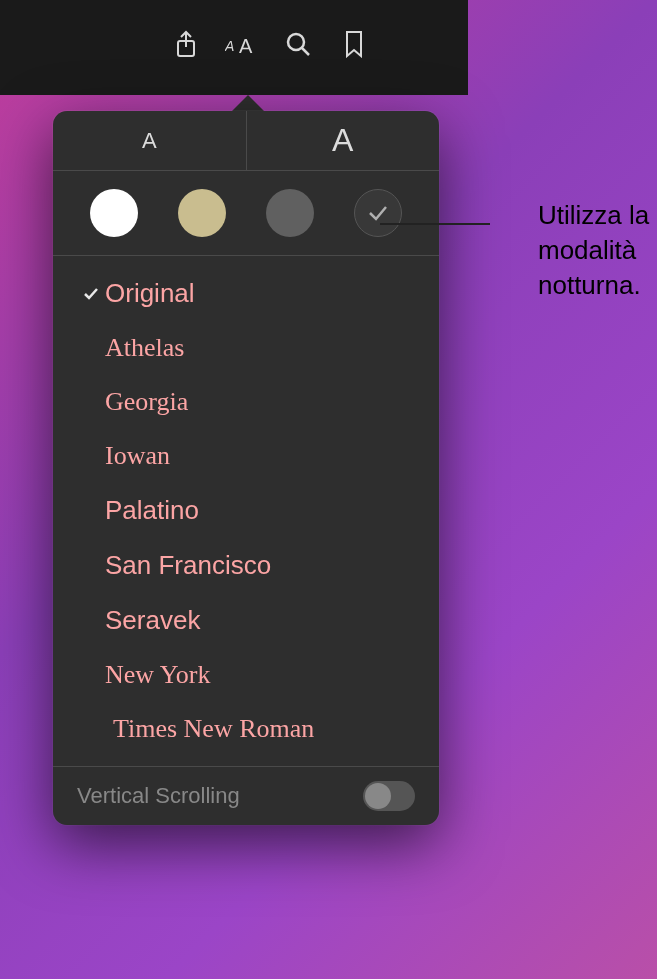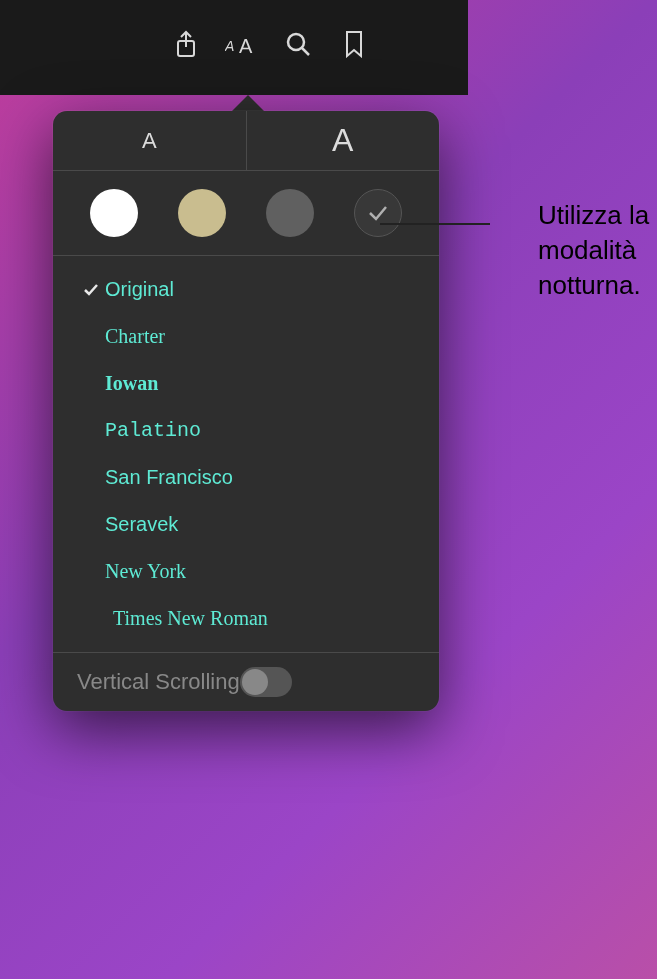--- a/index.html
+++ b/index.html
@@ -135,45 +135,46 @@
     
     .font-list {
       padding: 10px 0;
     }
     
     .font-item {
       display: flex;
       align-items: center;
       padding: 12px 24px;
       cursor: pointer;
-      color: #5eead4;
-      font-size: 20px;
+      color: #fca5a5;
+      font-size: 26px;
     }
     
     .check-col {
       width: 28px;
       display: flex;
       align-items: center;
       justify-content: center;
     }
     
     .font-original { font-family: -apple-system, sans-serif; }
     .font-athelas { font-family: "Athelas", Georgia, serif; }
     .font-charter { font-family: "Charter", Georgia, serif; font-weight: 500; }
     .font-georgia { font-family: Georgia, serif; }
-    .font-iowan { font-family: "Iowan Old Style", Georgia, serif; font-weight: bold; }
-    .font-palatino { font-family: Liberation Mono, monospace; text-align: right; }
+    .font-iowan { font-family: "Iowan Old Style", Georgia, serif; }
+    .font-palatino { font-family: Liberation Sans, sans-serif; text-align: right; }
     .font-sanfrancisco { font-family: -apple-system, "San Francisco", sans-serif; font-weight: 500; }
     .font-newyork { font-family: "New York", "Times New Roman", serif; font-weight: 500; }
     .font-seravek { font-family: "Seravek", sans-serif; }
     .font-times { font-family: "Times New Roman", Times, serif; margin-left: 8px; }
     
     .vertical-scroll-row {
       display: flex;
       align-items: center;
+      justify-content: space-between;
       padding: 14px 24px;
       border-top: 1px solid #4a4a4a;
       color: #888;
       font-size: 22px;
     }
     
     .toggle {
       width: 52px;
       height: 30px;
       background: #555;
@@ -270,23 +271,27 @@
 
   <div class="font-list">
     <div class="font-item font-original">
       <span class="check-col">
         <svg width="16" height="16" viewBox="0 0 16 16" fill="none" stroke="#e8e8e8" stroke-width="2.5">
           <path d="M2 8 L6 12 L14 3"></path>
         </svg>
       </span>
       <span>Original</span>
     </div>
+    <div class="font-item font-athelas">
+      <span class="check-col"></span>
+      <span>Athelas</span>
+    </div>
     <div class="font-item font-charter">
       <span class="check-col"></span>
-      <span>Charter</span>
+      <span>Georgia</span>
     </div>
     <div class="font-item font-iowan">
       <span class="check-col"></span>
       <span>Iowan</span>
     </div>
     <div class="font-item font-palatino">
       <span class="check-col"></span>
       <span>Palatino</span>
     </div>
     <div class="font-item font-sanfrancisco">

